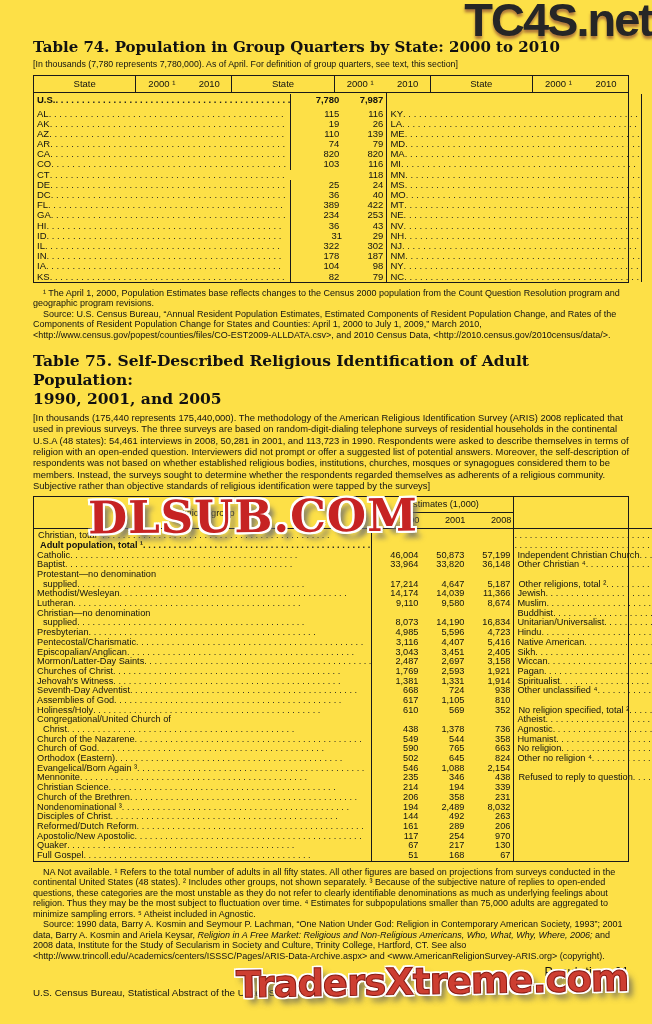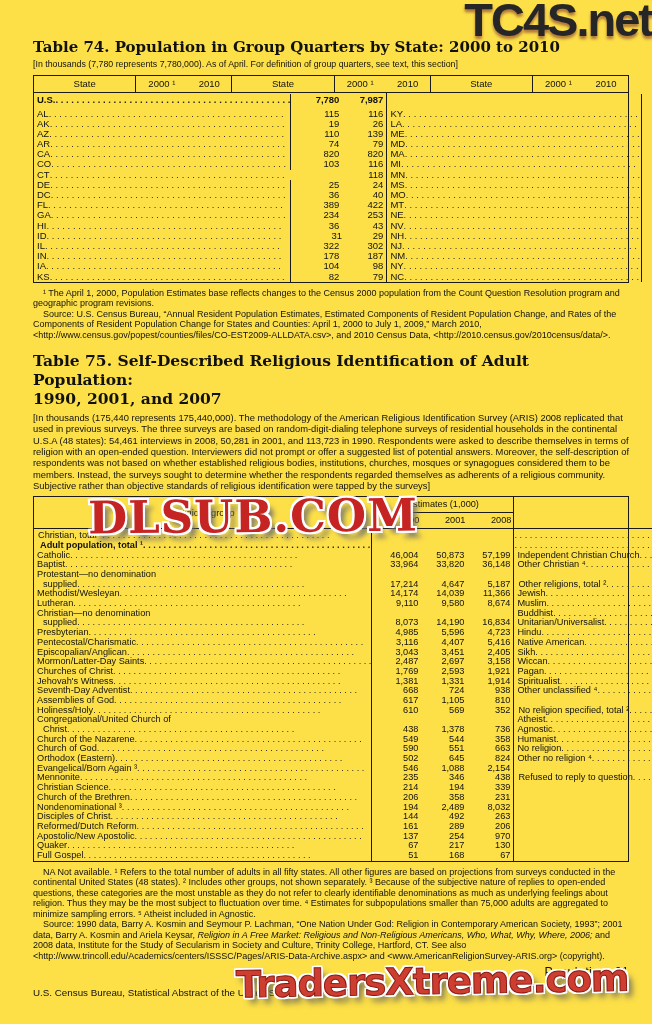--- a/index.html
+++ b/index.html
@@ -377,21 +377,21 @@
           </div>
 
       </div>
     </div>
 
     <div class="fnblock">
       <p class="fn">¹ The April 1, 2000, Population Estimates base reflects changes to the Census 2000 population from the Count Question Resolution program and geographic program revisions.</p>
       <p class="fn">Source: U.S. Census Bureau, “Annual Resident Population Estimates, Estimated Components of Resident Population Change, and Rates of the Components of Resident Population Change for States and Counties: April 1, 2000 to July 1, 2009,” March 2010, &lt;http://www.census.gov/popest/counties/files/CO-EST2009-ALLDATA.csv&gt;, and 2010 Census Data, &lt;http://2010.census.gov/2010census/data/&gt;.</p>
     </div>
 
-    <h1 class="ttl ttl75"><span>Table 75. Self-Described Religious Identification of Adult Population:</span><br><span>1990, 2001, and 2007</span></h1>
+    <h1 class="ttl ttl75"><span>Table 75. Self-Described Religious Identification of Adult Population:</span><br><span>1990, 2001, and 2005</span></h1>
     <p class="intro">[In thousands (175,440 represents 175,440,000). The methodology of the American Religious Identification Survey (ARIS) 2008 replicated that used in previous surveys. The three surveys are based on random-digit-dialing telephone surveys of residential households in the continental U.S.A (48 states): 54,461 interviews in 2008, 50,281 in 2001, and 113,723 in 1990. Respondents were asked to describe themselves in terms of religion with an open-ended question. Interviewers did not prompt or offer a suggested list of potential answers. Moreover, the self-description of respondents was not based on whether established religious bodies, institutions, churches, mosques or synagogues considered them to be members. Instead, the surveys sought to determine whether the respondents regarded themselves as adherents of a religious community. Subjective rather than objective standards of religious identification were tapped by the surveys]</p>
 
     <div class="t75wrap">
       <div class="half lefthalf">
         <div class="t75head">
           <div class="rg">Religious group</div>
           <div class="valblock">
             <div class="est">Estimates (1,000)</div>
             <div class="yrs">
               <div class="vcell" style="width:50px">1990</div>
@@ -595,21 +595,21 @@
               <div class="vcell" style="width: 50px;">549</div>
               <div class="vcell" style="width: 46px;">544</div>
               <div class="vcell" style="width: 46px;">358</div>
             </div>
             <div class="trow">
               <div class="lblcell">
                 <span class="lbl">Church of God</span>
                 <span class="leader"></span>
               </div>
               <div class="vcell" style="width: 50px;">590</div>
-              <div class="vcell" style="width: 46px;">551</div>
+              <div class="vcell" style="width: 46px;">765</div>
               <div class="vcell" style="width: 46px;">663</div>
             </div>
             <div class="trow">
               <div class="lblcell">
                 <span class="lbl">Orthodox (Eastern)</span>
                 <span class="leader"></span>
               </div>
               <div class="vcell" style="width: 50px;">502</div>
               <div class="vcell" style="width: 46px;">645</div>
               <div class="vcell" style="width: 46px;">824</div>
@@ -675,21 +675,21 @@
               </div>
               <div class="vcell" style="width: 50px;">161</div>
               <div class="vcell" style="width: 46px;">289</div>
               <div class="vcell" style="width: 46px;">206</div>
             </div>
             <div class="trow">
               <div class="lblcell">
                 <span class="lbl">Apostolic/New Apostolic</span>
                 <span class="leader"></span>
               </div>
-              <div class="vcell" style="width: 50px;">137</div>
+              <div class="vcell" style="width: 50px;">117</div>
               <div class="vcell" style="width: 46px;">254</div>
               <div class="vcell" style="width: 46px;">970</div>
             </div>
             <div class="trow">
               <div class="lblcell">
                 <span class="lbl">Quaker</span>
                 <span class="leader"></span>
               </div>
               <div class="vcell" style="width: 50px;">67</div>
               <div class="vcell" style="width: 46px;">217</div>

